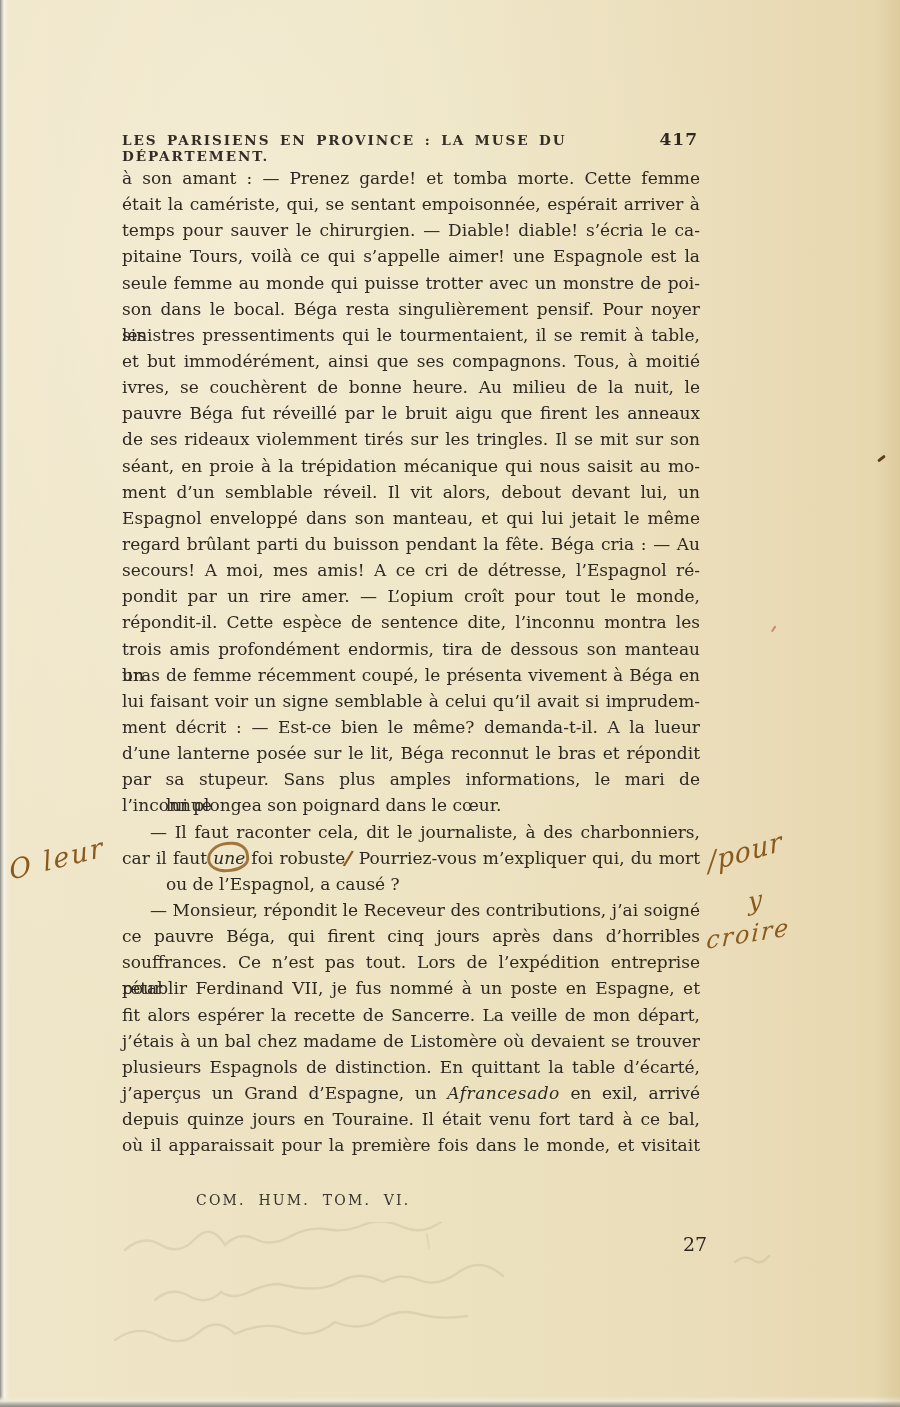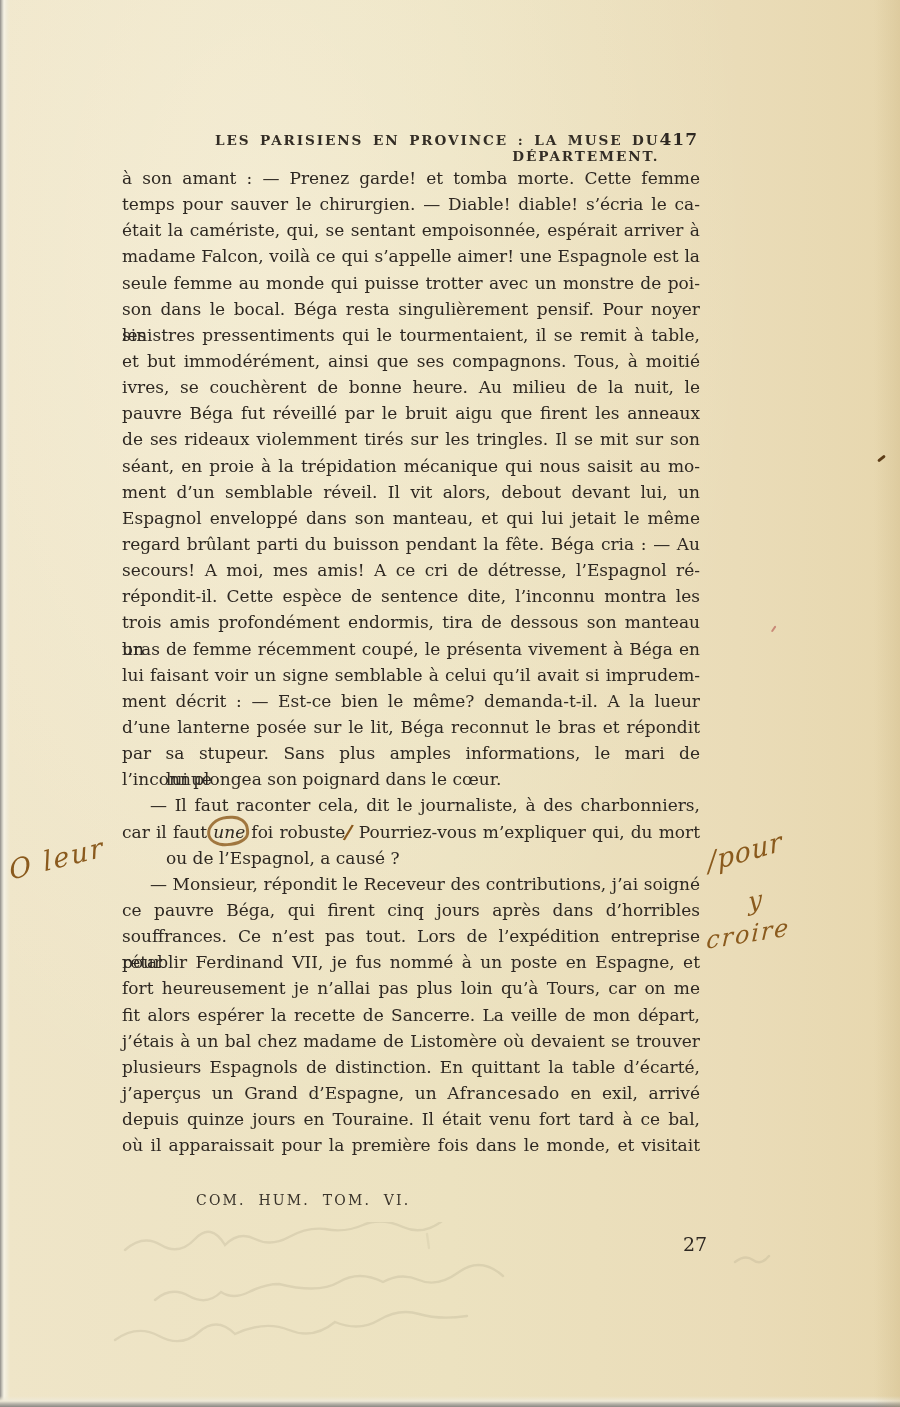--- a/index.html
+++ b/index.html
@@ -14,31 +14,31 @@
     color:#2e2822;
   }
   .edge-left{position:absolute;left:0;top:0;bottom:0;width:10px;
     background:linear-gradient(90deg,#8f8d88 0,#c9c6bc 2px,#f6f2e4 4px,#f0ead6 7px,rgba(236,225,192,0) 10px);}
   .edge-bottom{position:absolute;left:0;bottom:0;right:0;height:11px;
     background:linear-gradient(0deg,#8b8984 0,#b5b2a8 3px,#eee9d7 6px,rgba(236,225,192,0) 11px);}
   .edge-right-shade{position:absolute;right:0;top:0;bottom:0;width:26px;
     background:linear-gradient(270deg,rgba(186,160,104,.22),rgba(186,160,104,0));}
 
   .header{position:absolute;left:122px;top:129px;width:576px;
-    display:flex;justify-content:space-between;align-items:baseline;text-align:right;}
+    display:flex;justify-content:space-between;align-items:baseline;}
   .header .title{font-size:13.6px;font-weight:bold;letter-spacing:1.9px;word-spacing:3px;color:#332d25;}
   .header .pageno{font-size:17px;font-weight:bold;letter-spacing:1px;color:#2e2822;}
 
   .body-text{position:absolute;left:122px;top:165px;width:578px;
     font-size:17px;line-height:26.15px;}
   .line{text-align:justify;text-align-last:justify;white-space:nowrap;height:26.15px;}
   .line.nj{text-align-last:left;margin-left:44px;}
   .line.indent{text-indent:28px;}
   .line span{white-space:pre-wrap;}
-  .it{letter-spacing:.5px;}
+  .it{font-style:italic;letter-spacing:.5px;}
   .circ{position:relative;display:inline-block;font-style:italic;}
   .circ::after{content:"";position:absolute;left:-6px;right:-4px;top:-3px;bottom:-1px;
     border:3.5px solid rgba(140,90,28,.8);border-radius:55% 45% 50% 50%/60% 55% 45% 50%;
     transform:rotate(-5deg);}
   .ins{color:#8a5a1d;font-weight:bold;display:inline-block;
     transform:rotate(13deg) translateY(1px);font-size:1.2em;line-height:0;}
 
   .hand{position:absolute;color:#8a5a1d;font-style:italic;
     font-family:"DejaVu Serif",serif;}
   .hand-left{left:8px;top:843px;font-size:27px;transform:rotate(-14deg) skewX(-6deg);letter-spacing:2px;}
@@ -66,51 +66,51 @@
   <div class="edge-bottom"></div>
   <div class="edge-right-shade"></div>
 
   <div class="header">
     <span class="title">LES PARISIENS EN PROVINCE : LA MUSE DU DÉPARTEMENT.</span>
     <span class="pageno">417</span>
   </div>
 
   <div class="body-text">
       <div class="line"><span>à son amant : — Prenez garde! et tomba morte. Cette femme</span></div>
+      <div class="line"><span>était la camériste, qui, se sentant empoisonnée, espérait arriver à</span></div>
       <div class="line"><span>temps pour sauver le chirurgien. — Diable! diable! s’écria le ca-</span></div>
-      <div class="line"><span>était la camériste, qui, se sentant empoisonnée, espérait arriver à</span></div>
-      <div class="line"><span>madame Falcon, voilà ce qui s’appelle aimer! une Espagnole est la</span></div>
+      <div class="line"><span>pitaine Tours, voilà ce qui s’appelle aimer! une Espagnole est la</span></div>
       <div class="line"><span>seule femme au monde qui puisse trotter avec un monstre de poi-</span></div>
       <div class="line"><span>son dans le bocal. Béga resta singulièrement pensif. Pour noyer les</span></div>
       <div class="line"><span>sinistres pressentiments qui le tourmentaient, il se remit à table,</span></div>
       <div class="line"><span>et but immodérément, ainsi que ses compagnons. Tous, à moitié</span></div>
       <div class="line"><span>ivres, se couchèrent de bonne heure. Au milieu de la nuit, le</span></div>
       <div class="line"><span>pauvre Béga fut réveillé par le bruit aigu que firent les anneaux</span></div>
       <div class="line"><span>de ses rideaux violemment tirés sur les tringles. Il se mit sur son</span></div>
       <div class="line"><span>séant, en proie à la trépidation mécanique qui nous saisit au mo-</span></div>
       <div class="line"><span>ment d’un semblable réveil. Il vit alors, debout devant lui, un</span></div>
       <div class="line"><span>Espagnol enveloppé dans son manteau, et qui lui jetait le même</span></div>
       <div class="line"><span>regard brûlant parti du buisson pendant la fête. Béga cria : — Au</span></div>
       <div class="line"><span>secours! A moi, mes amis! A ce cri de détresse, l’Espagnol ré-</span></div>
+      <div class="line"><span>pondit par un rire amer. — L’opium croît pour tout le monde,</span></div>
       <div class="line"><span>répondit-il. Cette espèce de sentence dite, l’inconnu montra les</span></div>
       <div class="line"><span>trois amis profondément endormis, tira de dessous son manteau un</span></div>
       <div class="line"><span>bras de femme récemment coupé, le présenta vivement à Béga en</span></div>
       <div class="line"><span>lui faisant voir un signe semblable à celui qu’il avait si imprudem-</span></div>
       <div class="line"><span>ment décrit : — Est-ce bien le même? demanda-t-il. A la lueur</span></div>
       <div class="line"><span>d’une lanterne posée sur le lit, Béga reconnut le bras et répondit</span></div>
       <div class="line"><span>par sa stupeur. Sans plus amples informations, le mari de l’inconnue</span></div>
       <div class="line nj"><span>lui plongea son poignard dans le cœur.</span></div>
       <div class="line indent"><span>— Il faut raconter cela, dit le journaliste, à des charbonniers,</span></div>
       <div class="line"><span>car il faut </span><span class="circ">une</span><span> foi robuste</span><span class="ins">/</span><span> Pourriez-vous m’expliquer qui, du mort</span></div>
       <div class="line nj"><span>ou de l’Espagnol, a causé ?</span></div>
       <div class="line indent"><span>— Monsieur, répondit le Receveur des contributions, j’ai soigné</span></div>
       <div class="line"><span>ce pauvre Béga, qui firent cinq jours après dans d’horribles</span></div>
       <div class="line"><span>souffrances. Ce n’est pas tout. Lors de l’expédition entreprise pour</span></div>
       <div class="line"><span>rétablir Ferdinand VII, je fus nommé à un poste en Espagne, et</span></div>
-      <div class="line"><span>fort heureusement je n’allai pas plus loin qu’à Tours, car on me</span></div>
       <div class="line"><span>fit alors espérer la recette de Sancerre. La veille de mon départ,</span></div>
       <div class="line"><span>j’étais à un bal chez madame de Listomère où devaient se trouver</span></div>
       <div class="line"><span>plusieurs Espagnols de distinction. En quittant la table d’écarté,</span></div>
       <div class="line"><span>j’aperçus un Grand d’Espagne, un </span><span class="it">Afrancesado</span><span> en exil, arrivé</span></div>
       <div class="line"><span>depuis quinze jours en Touraine. Il était venu fort tard à ce bal,</span></div>
       <div class="line"><span>où il apparaissait pour la première fois dans le monde, et visitait</span></div>
     </div>
 
   <div class="hand hand-left">O leur</div>
   <div class="hand hand-r1">/pour</div>

